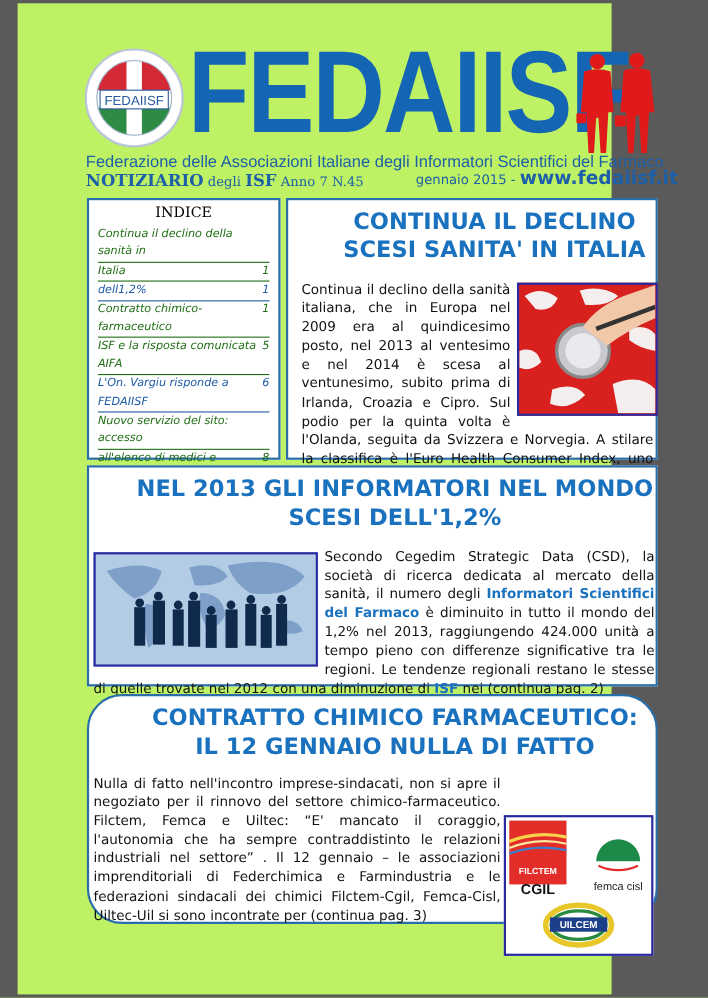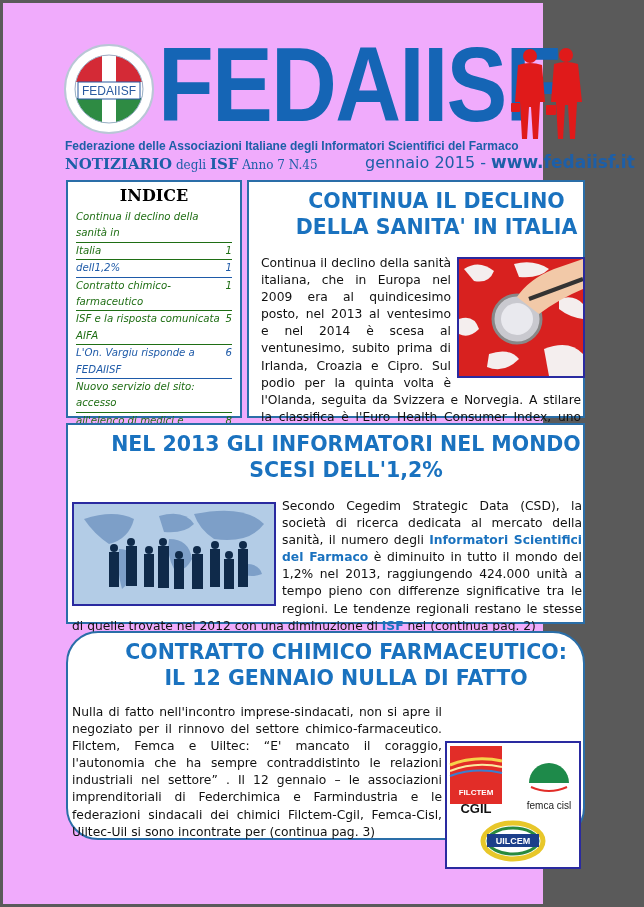--- a/index.html
+++ b/index.html
@@ -1,39 +1,39 @@
 <!DOCTYPE html>
 <html><head>
 <meta charset="utf-8">
 <style>
   html, body { margin:0; padding:0; }
   body { width:644px; height:907px; background:#5a5a5a; position:relative; overflow:hidden; font-family:"DejaVu Sans", sans-serif; }
-  #page { position:absolute; left:3px; top:3px; width:540px; height:901px; background:#f0abfc; }
+  #page { position:absolute; left:16px; top:3px; width:540px; height:901px; background:#bef264; }
   .abs { position:absolute; }
 
   
   #logo-seal { left:61px; top:41px; width:90px; height:90px; border-radius:50%; overflow:hidden; border:2px solid #b9c6d6; box-sizing:border-box; background:#fff; }
   #brand { left:155px; top:28px; font-family:"Liberation Sans", sans-serif; font-weight:bold; font-size:106px; line-height:106px; color:#1565b5; letter-spacing:-2px; transform:scaleX(0.86); transform-origin:left top; }
   #figures { left:505px; top:44px; width:80px; height:95px; }
-  #subtitle { left:62px; top:136px; width:520px; font-family:"Liberation Sans", sans-serif; font-weight:bold; font-size:12px; color:#1d5fa8; white-space:nowrap; }
+  #subtitle { left:62px; top:136px; width:520px; font-family:"Liberation Sans", sans-serif; font-weight:normal; font-size:15px; color:#1d5fa8; white-space:nowrap; }
   #issue-left { left:62px; top:151px; font-family:"DejaVu Serif", serif; color:#1d5fa8; white-space:nowrap;text-align:center; }
   #issue-left .big { font-weight:bold; font-size:15px; }
   #issue-left .small { font-size:12px; }
   #issue-left .isf { font-weight:bold; font-size:15px; }
   #issue-right { left:362px; top:149px; white-space:nowrap; color:#1d5fa8; font-family:"DejaVu Sans", sans-serif; }
-  #issue-right .date { font-size:16px; }
+  #issue-right .date { font-size:12px; }
   #issue-right .url { font-size:17px; font-weight:bold; }
 
   .box { position:absolute; border:2px solid #2a6ea8; box-sizing:border-box; background:#fff; }
   .headline { font-family:"DejaVu Sans", sans-serif; font-weight:bold; color:#1a72bf; text-align:center; font-size:20.5px; line-height:26px;padding-left:41px; }
   .body-text { font-family:"DejaVu Sans", sans-serif; font-size:12.3px; line-height:17.1px; color:#111; text-align:justify; }
 
   
   #index { left:63px; top:177px; width:176px; height:238px; }
-  #index-title { text-align:center; font-family:"DejaVu Serif", serif; font-weight:bold; font-size:16px; margin-top:4px; margin-bottom:4px; }
+  #index-title { text-align:center; font-family:"DejaVu Serif", serif; font-weight:normal; font-size:13px; margin-top:4px; margin-bottom:4px; }
   .idx { font-family:"DejaVu Sans", sans-serif; font-style:italic; font-size:10.2px; line-height:16.4px; padding:0 8px; }
   .idx .ln { display:flex; justify-content:space-between; border-bottom:1.5px solid; }
   .idx.green { color:#1f6e14; }
   .idx.green .ln { border-color:#1f6e14; }
   .idx.blue { color:#1e5aa8; }
   .idx.blue .ln { border-color:#1e5aa8; }
 
   #art1 { left:244px; top:177px; width:338px; height:238px; }
   #art1 .headline { margin-top:6px; }
   #art1 .body-text { position:absolute; left:12px; top:73px; width:320px; }
@@ -153,21 +153,21 @@
             <span>News</span>
             <span>15</span>
           </div>
         </div>
       </div>
   </div>
 
   <div id="art1" class="box">
     <div class="headline">
       <div>CONTINUA IL DECLINO</div>
-      <div>DELLA SANITA' IN ITALIA</div>
+      <div>SCESI SANITA' IN ITALIA</div>
     </div>
     <div class="body-text">
       <div id="img1">
         <svg width="124" height="117" viewBox="0 0 124 117">
           <rect width="124" height="117" fill="#d8211f"></rect>
           <g fill="#f4eeee">
             <path d="M5 10 Q20 0 35 12 Q30 25 15 22 Z"></path>
             <path d="M55 5 Q75 0 90 10 Q80 20 60 18 Z"></path>
             <path d="M0 60 Q15 55 20 70 Q10 80 0 75 Z"></path>
             <path d="M30 95 Q50 88 60 100 Q45 115 28 108 Z"></path>

